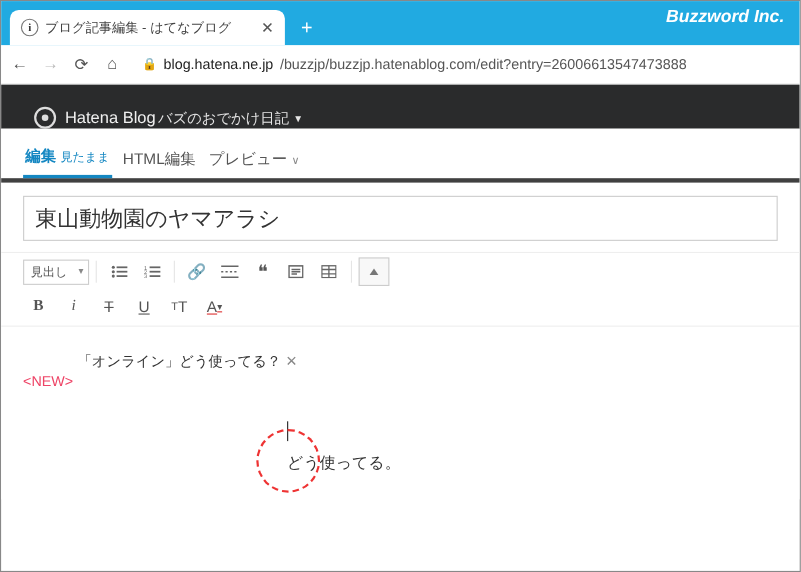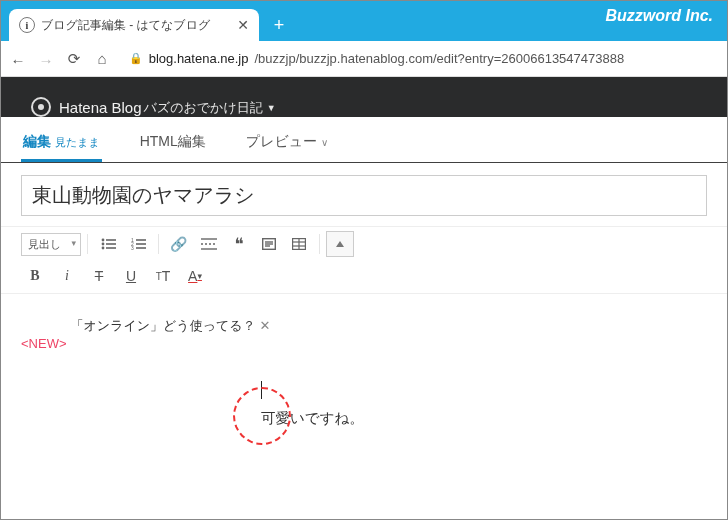--- a/index.html
+++ b/index.html
@@ -20,21 +20,21 @@
   .url .host { color: #222; }
 
   .blogheader { height: 40px; background: #2a2b2c; color: #f0f0f0; display: flex; align-items: flex-end; padding: 0 30px; gap: 2px; font-size: 15px; }
   .blogheader .logo { display: flex; align-items: center; gap: 8px; font-weight: 500; }
   .blogheader .logo .ring { width: 20px; height: 20px; border: 2px solid #ddd; border-radius: 50%; position: relative; }
   .blogheader .logo .ring::after { content: ""; position: absolute; width: 6px; height: 6px; background: #ddd; border-radius: 50%; left: 5px; top: 5px; }
   .blogheader .blogname { font-size: 13px; color: #e6e6e6; display: flex; align-items: center; gap: 4px; }
   .blogheader .blogname .chev { font-size: 9px; }
 
   .editor-area { background: #fff; }
-  .tabsrow { display: flex; align-items: flex-start; padding: 8px 20px 0 20px; gap: 36px; border-bottom: 1px solid #404040; font-size: 14px; }
+  .tabsrow { display: flex; align-items: flex-end; padding: 8px 20px 0 20px; gap: 8px; border-bottom: 4px solid #404040; font-size: 14px; }
   .tabsrow .etab { padding: 8px 2px; color: #555; cursor: pointer; }
   .tabsrow .etab.active { color: #1487c2; font-weight: bold; border-bottom: 3px solid #1487c2; }
   .tabsrow .etab .sub { font-size: 11px; font-weight: normal; }
   .tabsrow .etab .chev2 { font-size: 10px; margin-left: 4px; color: #888; }
 
   .title-input-wrap { padding: 12px 20px 10px 20px; }
   .title-input { width: 100%; border: 1px solid #ccc; padding: 8px 10px; font-size: 20px; color: #333; }
 
   .fmtbar { border-top: 1px solid #eee; border-bottom: 1px solid #eee; padding: 4px 20px; display: flex; flex-wrap: wrap; align-items: center; gap: 2px; }
   .fmtbar .sel { border: 1px solid #ccc; font-size: 11px; padding: 3px 16px 3px 6px; color: #555; background: #fff; position: relative; min-width: 60px; }
@@ -190,17 +190,17 @@
 
   <div class="promo">
     <span class="tag">&lt;NEW&gt;</span>
     <span class="txt">「オンライン」どう使ってる？</span>
     <span class="pclose">✕</span>
   </div>
 
   <div class="content">
     <div class="body">
       <div><span class="cursor"></span></div>
-      <div>可愛いですね。</div>
+      <div>どう使ってる。</div>
     </div>
     <div class="circle"></div>
   </div>
 </div>
 
 </body></html>

